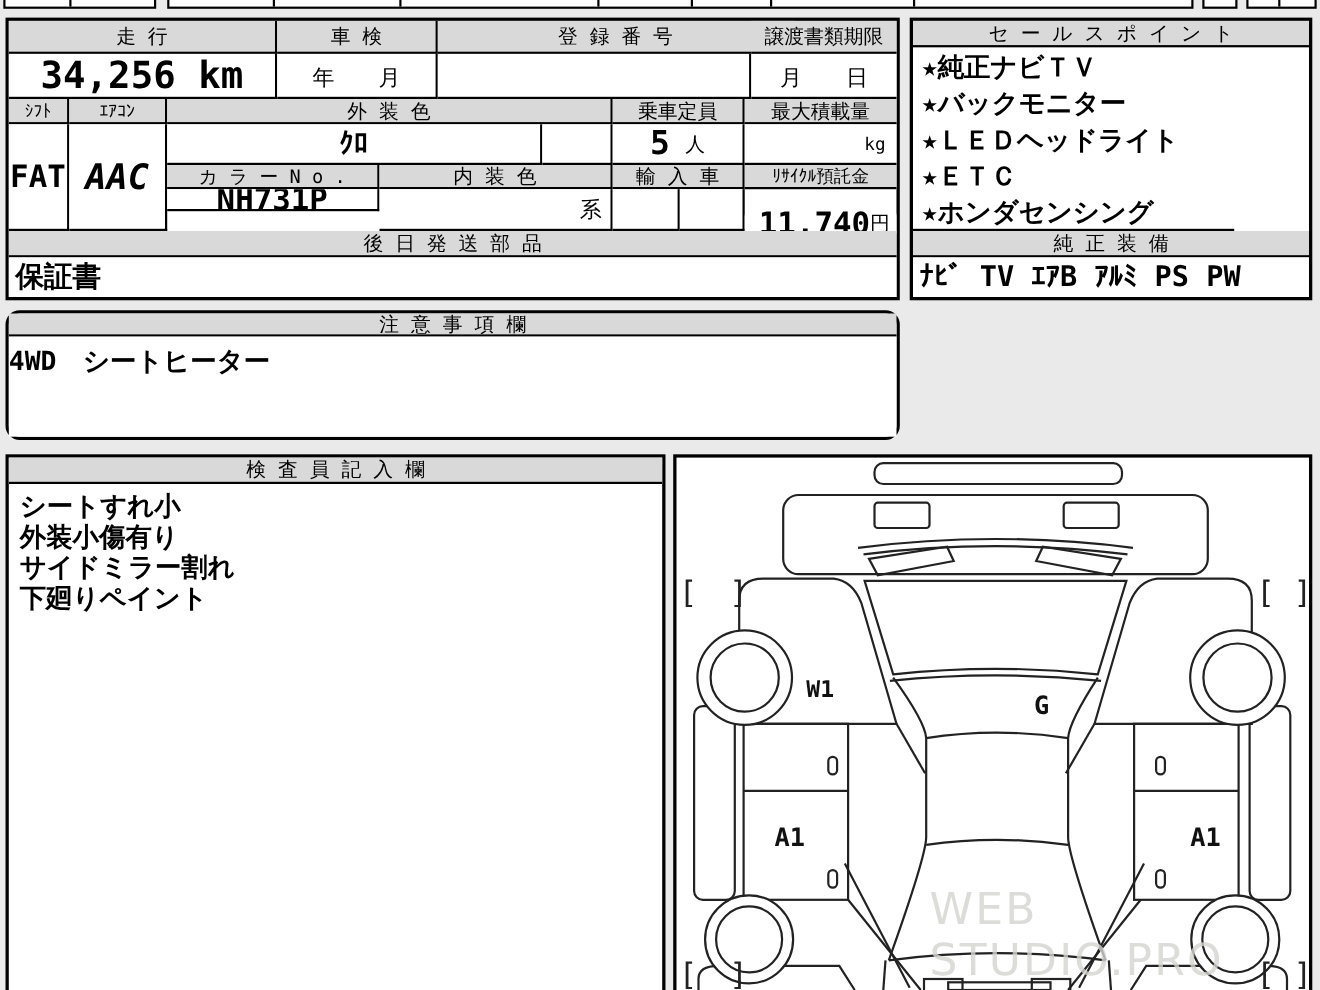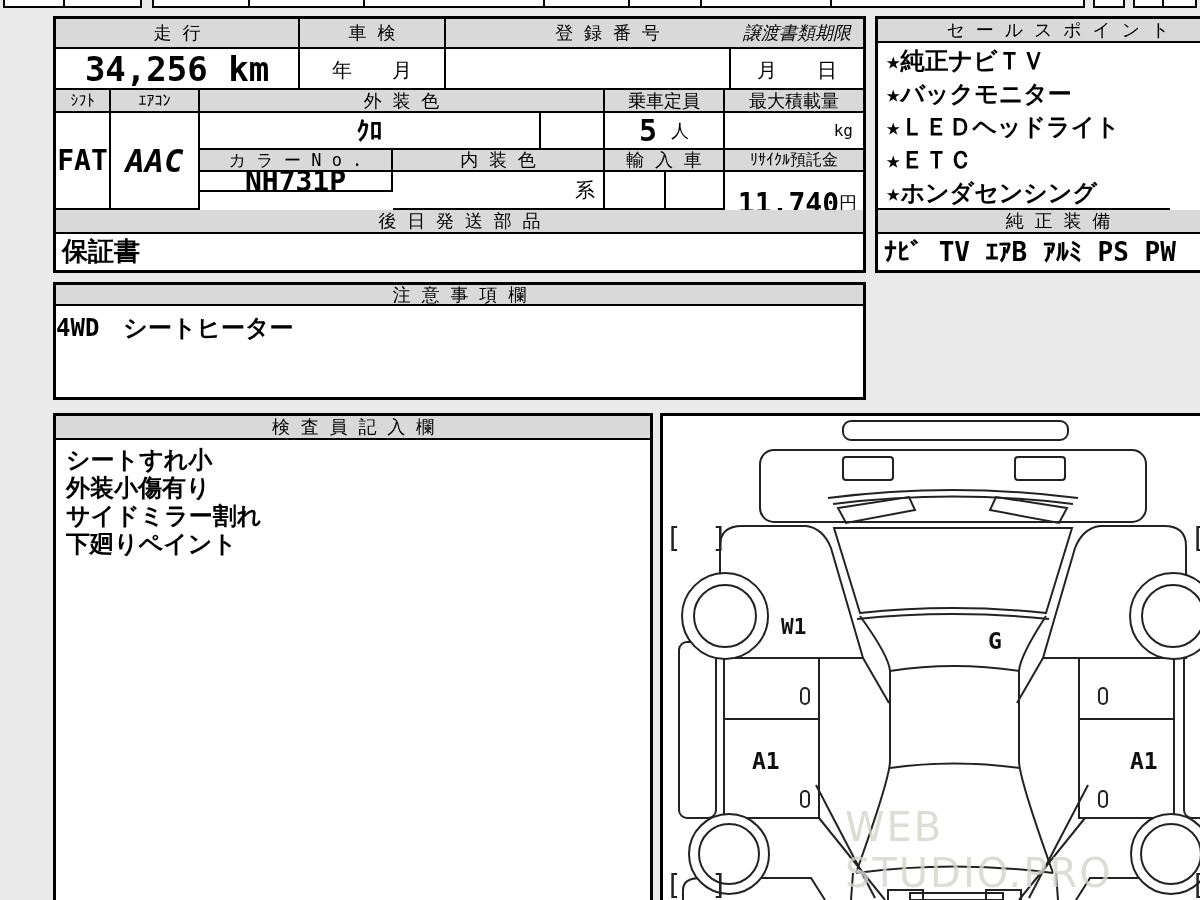--- a/index.html
+++ b/index.html
@@ -1,21 +1,21 @@
 <!DOCTYPE html>
 <html><head>
 <meta charset="utf-8">
 <style>
   html,body{margin:0;padding:0;}
   .sheet{
     position:relative;width:1200px;height:900px;background:#eaeaea;
     overflow:hidden;font-family:"DejaVu Sans Mono","DejaVu Sans","Liberation Sans",sans-serif;
     color:#000;
   }
-  .box{position:absolute;background:#fff;border:3px solid #000;box-sizing:border-box;margin-left:48px;}
+  .box{position:absolute;background:#fff;border:3px solid #000;box-sizing:border-box;}
   .cell{position:absolute;box-sizing:border-box;display:flex;align-items:center;justify-content:center;background:#fff;overflow:hidden;white-space:nowrap;}
   .hd{background:#d9d9d9;font-size:18px;}
   .br{border-right:2px solid #000;}
   .bb{border-bottom:2px solid #000;}
   .left{justify-content:flex-start;}
   .right{justify-content:flex-end;}
   .big{font-weight:700;font-size:32px;}
   .med{font-weight:700;font-size:26px;}
   .sm{font-size:18px;}
   .topstrip{position:absolute;background:#fff;border:2px solid #000;box-sizing:border-box;height:26px;top:-18px;}
@@ -47,21 +47,21 @@
   <div class="topstrip" style="left:1093px;width:32px;"></div>
   <div class="topstrip" style="left:1133px;width:64px;">
     <div class="tsdiv" style="left:27px;"></div>
   </div>
 
   <div class="box" style="left:5px;top:16px;width:813px;height:257px;">
 
     <div class="cell hd br bb" style="left:0;top:0;width:244px;height:30px;">走 行</div>
     <div class="cell hd br bb" style="left:244px;top:0;width:146px;height:30px;">車 検</div>
     <div class="cell hd br bb" style="left:390px;top:0;width:325px;height:30px;">登 録 番 号</div>
-    <div class="cell hd bb" style="left:675px;top:0;width:132px;height:30px;font-style:italic;">譲渡書類期限</div>
+    <div class="cell hd bb" style="left:675px;top:0;width:132px;height:30px;">譲渡書類期限</div>
 
     <div class="cell br bb big" style="left:0;top:30px;width:244px;height:41px;font-size:34px;">34,256 km</div>
     <div class="cell br bb sm" style="left:244px;top:30px;width:146px;height:41px;align-items:flex-end;padding-bottom:4px;font-size:20px;">年　　月</div>
     <div class="cell br bb" style="left:390px;top:30px;width:285px;height:41px;"></div>
     <div class="cell bb sm" style="left:675px;top:30px;width:132px;height:41px;align-items:flex-end;padding-bottom:4px;font-size:20px;">月　　日</div>
 
     <div class="cell hd br bb" style="left:0;top:71px;width:55px;height:23px;font-size:16px;">ｼﾌﾄ</div>
     <div class="cell hd br bb" style="left:55px;top:71px;width:89px;height:23px;font-size:16px;">ｴｱｺﾝ</div>
     <div class="cell hd br bb" style="left:144px;top:71px;width:405px;height:23px;">外 装 色</div>
     <div class="cell hd br bb" style="left:549px;top:71px;width:120px;height:23px;">乗車定員</div>
@@ -102,21 +102,21 @@
       <div class="starline" style="top:2px;">★純正ナビＴＶ</div>
       <div class="starline" style="top:35px;">★バックモニター</div>
       <div class="starline" style="top:68px;">★ＬＥＤヘッドライト</div>
       <div class="starline" style="top:101px;">★ＥＴＣ</div>
       <div class="starline" style="top:134px;">★ホンダセンシング</div>
     </div>
     <div class="cell hd bb" style="left:0;top:191px;width:360px;height:24px;">純 正 装 備</div>
     <div class="cell left med" style="left:0;top:215px;width:360px;height:36px;padding-left:6px;">ﾅﾋﾞ TV ｴｱB ｱﾙﾐ PS PW</div>
   </div>
 
-  <div class="box" style="left:5px;top:282px;width:813px;height:118px;">
+  <div class="box" style="left:5px;top:282px;width:813px;height:118px;border-radius:13px;">
     <div class="cell hd bb" style="left:0;top:0;width:807px;height:21px;">注 意 事 項 欄</div>
     <div class="cell left med" style="left:0;top:21px;width:807px;height:91px;padding-left:0;align-items:flex-start;padding-top:6px;font-size:24px;">4WD　シートヒーター</div>
   </div>
 
 
   <div class="box" style="left:5px;top:413px;width:600px;height:520px;">
     <div class="cell hd bb" style="left:0;top:0;width:594px;height:24px;">検 査 員 記 入 欄</div>
     <div style="position:absolute;left:10px;top:30px;">
       <div class="insline">シートすれ小</div>
       <div class="insline">外装小傷有り</div>

